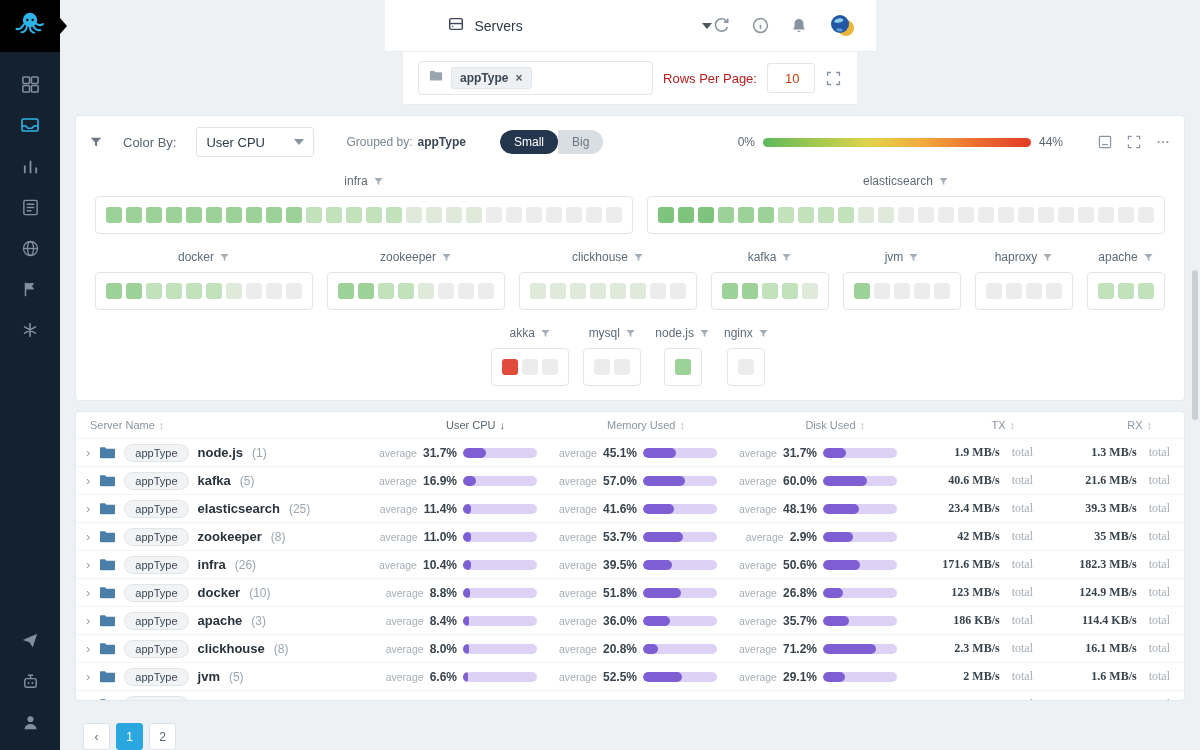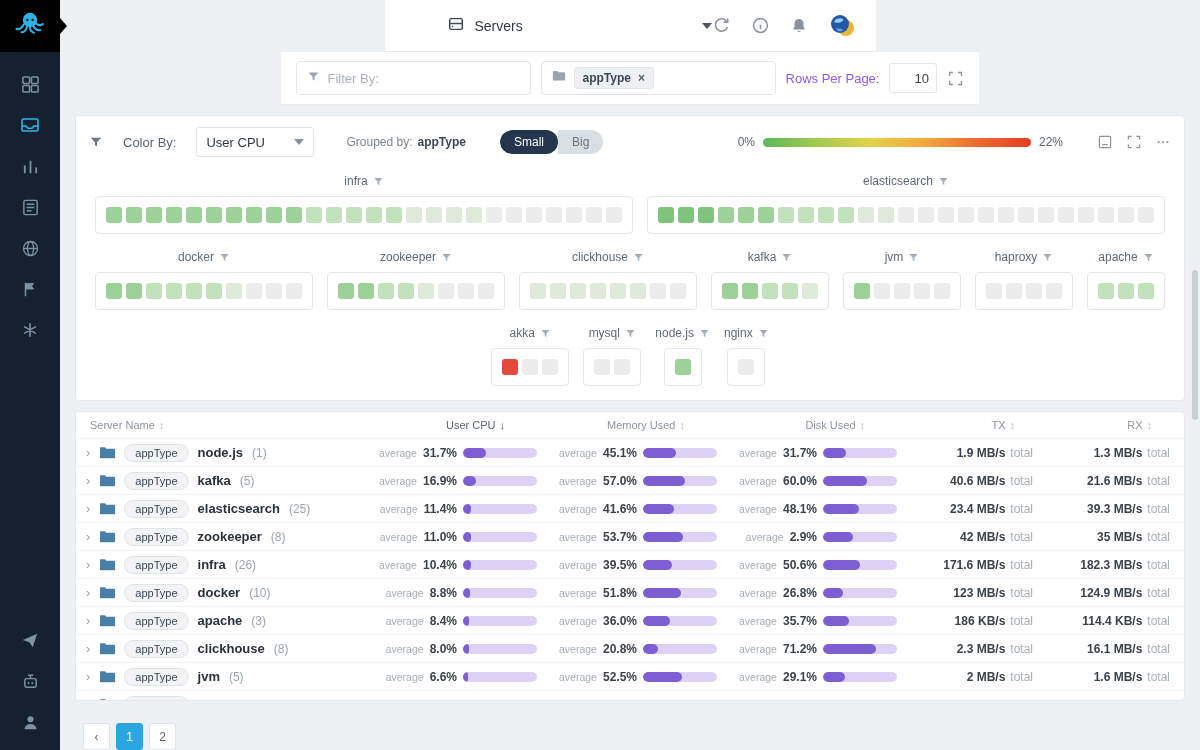--- a/index.html
+++ b/index.html
@@ -27,22 +27,22 @@
   .top-icons { margin-left:auto; display:flex; align-items:center; gap:20px; color:#8a94a0; }
   .top-icon { cursor:pointer; display:flex; }
 
   .filterbar { height:53px; background:#fff; border-bottom:1px solid #e9ecef; display:flex; align-items:center; padding:0 15px; gap:10px; flex-shrink:0; }
   .finput { height:34px; border:1px solid #e2e6ea; border-radius:4px; display:flex; align-items:center; padding:0 10px; background:#fff; width:235px; gap:8px; color:#9aa5b0; }
   .finput input { border:none; outline:none; flex:1; font-size:13px; color:#3c4858; font-family:"Liberation Sans",sans-serif; min-width:0; background:transparent; }
   .finput input::placeholder { color:#a9b3bd; }
   .chip { background:#eef1f3; border:1px solid #e2e6ea; border-radius:3px; padding:3px 8px; font-size:12px; font-weight:bold; color:#3c4858; display:flex; align-items:center; gap:7px; cursor:default; }
   .chip .x { cursor:pointer; font-weight:bold; color:#55606a; }
   .rpp { margin-left:auto; display:flex; align-items:center; gap:10px; }
-  .rpp-label { font-size:13px; color:#8b5cf6; }
-  .rpp input { width:48px; height:30px; border:1px solid #e2e6ea; border-radius:3px; font-size:13px; color:#404040; padding-left:24px; outline:none; font-family:"Liberation Sans",sans-serif; }
+  .rpp-label { font-size:13px; color:#b91c1c; }
+  .rpp input { width:48px; height:30px; border:1px solid #e2e6ea; border-radius:3px; font-size:13px; color:#c2410c; padding-left:17px; outline:none; font-family:"Liberation Sans",sans-serif; }
   .icon-btn { color:#8a94a0; cursor:pointer; display:flex; }
 
   .content { flex:1; padding:10px 15px 0; display:flex; flex-direction:column; min-height:0; }
 
   
   .hm-card { background:#fff; border:1px solid #e6e9ec; border-radius:4px; padding:10px 13px 14px; }
   .hm-controls { display:flex; align-items:center; gap:20px; height:32px; }
   .hm-funnel { color:#6b7886; display:flex; }
   .ctl-label { font-size:13px; color:#5a6570; }
   .ctl-select { height:30px; min-width:118px; border:1px solid #dfe3e7; border-radius:3px; display:flex; align-items:center; padding:0 9px; gap:14px; cursor:pointer; }
@@ -81,21 +81,21 @@
   .chev { color:#98a2ac; font-size:13px; cursor:pointer; line-height:1; }
   .folder { color:#4a7fa8; display:flex; }
   .badge { font-size:11px; padding:2px 10px; background:#f1f3f4; border:1px solid #e2e5e8; border-radius:10px; color:#3c4858; white-space:nowrap; }
   .srv-name { font-size:13px; font-weight:bold; color:#28323c; cursor:pointer; }
   .srv-count { font-size:12px; color:#9aa5af; }
   .cell-metric { display:flex; align-items:center; justify-content:flex-end; gap:6px; padding-right:14px; }
   .avg { font-size:10.5px; color:#a6aeb6; }
   .mval { font-size:12px; font-weight:bold; color:#39434d; }
   .bar { width:74px; height:10px; border-radius:5px; overflow:hidden; display:block; }
   .fill { height:100%; border-radius:5px; display:block; }
-  .cell-rate { display:flex; justify-content:flex-end; align-items:baseline; gap:5px; padding-right:14px; }
+  .cell-rate { display:flex; justify-content:flex-end; align-items:baseline; gap:12px; padding-right:14px;font-family:Liberation Serif, serif; }
   .rate-val { font-size:12px; font-weight:bold; color:#39434d; }
   .total { font-size:12px; color:#a6aeb6; }
 
   
   .pagination { display:flex; gap:6px; padding:22px 0 0 8px; }
   .pbtn { min-width:27px; height:27px; border:1px solid #dfe3e7; border-radius:3px; background:#fff; display:flex; align-items:center; justify-content:center; font-size:12px; color:#5a6570; cursor:pointer; padding:0 8px; }
   .pbtn.active { background:#2aa7e0; border-color:#2aa7e0; color:#fff; }
 
   .vscroll { position:absolute; right:2px; top:270px; width:6px; height:150px; background:#c9cfd5; border-radius:3px; }
 </style>
@@ -244,28 +244,20 @@
             <path d="M6 9.5c2-3.2 7-4.2 9-2.2 1 1-1 3-3.2 3.1-2 .1-4 1-5.8-.9z" fill="#8ed0f0"></path>
             <path d="M9 16.5c2.5-.5 5 .5 6 2-2 1.6-5.5 1-6.8-.8z" fill="#5f9fd6"></path>
           </svg>
         </span>
       </div>
     </header>
 
     <div class="filterbar">
       <div class="finput">
         <span>
-          <svg width="13" height="13" viewBox="0 0 16 16" fill="currentColor">
-              <path d="M2 3h12l-4.8 5.2V13l-2.4-1.4V8.2z"></path>
-            </svg>
-        </span>
-        <input placeholder="Filter By:" style="">
-      </div>
-      <div class="finput">
-        <span>
           <svg width="14" height="14" viewBox="0 0 16 16" fill="currentColor">
               <path d="M1 3.2c0-.6.5-1 1-1h4l1.5 1.6H14c.6 0 1 .4 1 1v7.4c0 .6-.4 1-1 1H2c-.5 0-1-.4-1-1z"></path>
             </svg>
         </span>
         <span class="chip">
           <span>appType</span>
           <span class="x">×</span>
         </span>
       </div>
       <div class="rpp">
@@ -297,21 +289,21 @@
             <span class="g-lbl">Grouped by:</span>
             <span class="g-val">appType</span>
           </div>
           <div class="size-toggle">
             <span class="size-opt on">Small</span>
             <span class="size-opt">Big</span>
           </div>
           <div class="legend">
             <span class="lg-num">0%</span>
             <span class="lg-bar" id="lg-bar" style="background: linear-gradient(to right, rgb(92, 184, 92), rgb(163, 201, 79), rgb(226, 210, 75), rgb(242, 169, 59), rgb(236, 108, 47), rgb(226, 60, 37));"></span>
-            <span class="lg-num">22%</span>
+            <span class="lg-num">44%</span>
           </div>
           <div class="hm-icons">
             <span class="icon-btn">
               <svg width="16" height="16" viewBox="0 0 20 20" fill="none" stroke="currentColor" stroke-width="1.5">
                   <rect x="3" y="3" width="14" height="14" rx="1.5"></rect>
                   <path d="M6.5 13.2h7"></path>
                 </svg>
             </span>
             <span class="icon-btn">
               <svg width="16" height="16" viewBox="0 0 20 20" fill="none" stroke="currentColor" stroke-width="1.5">

